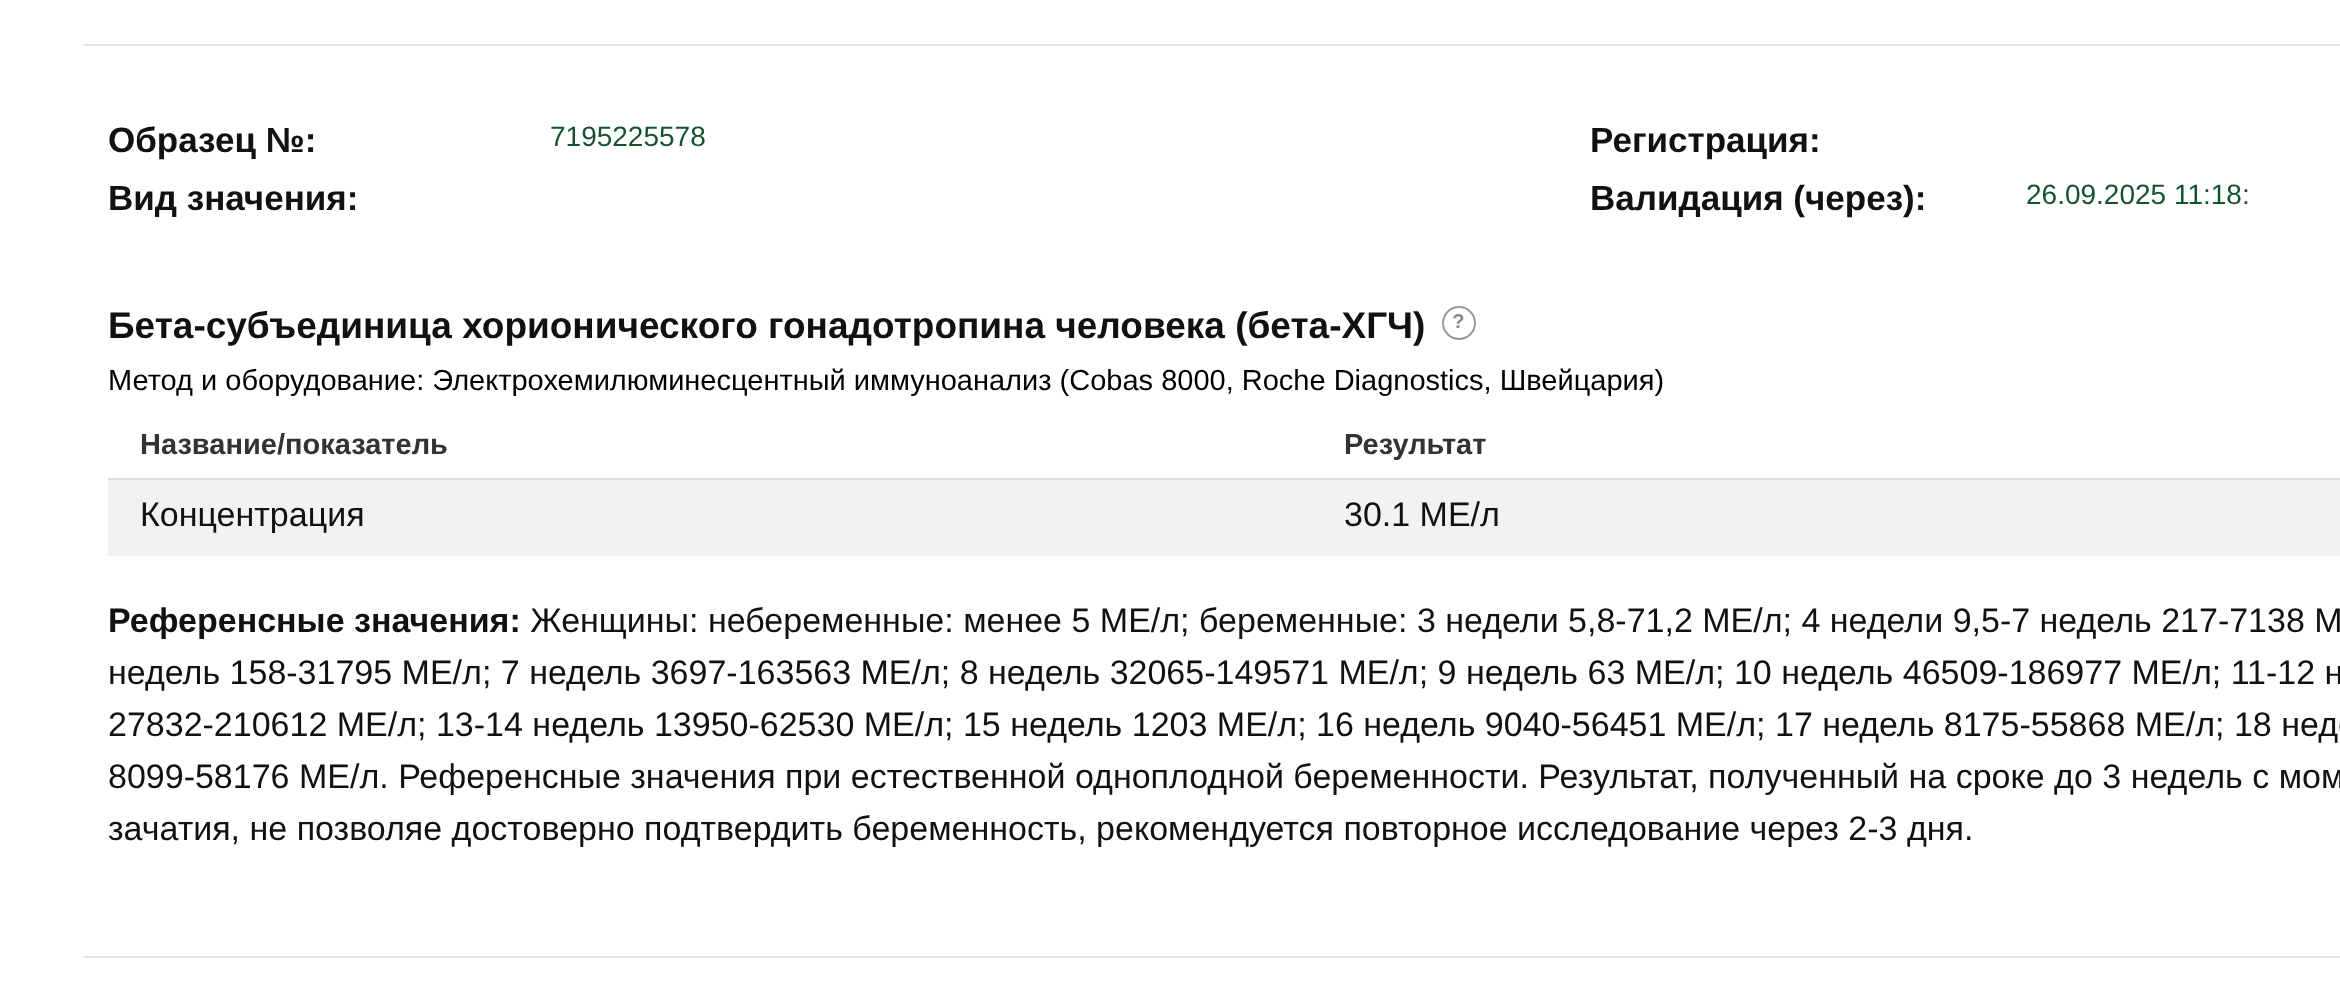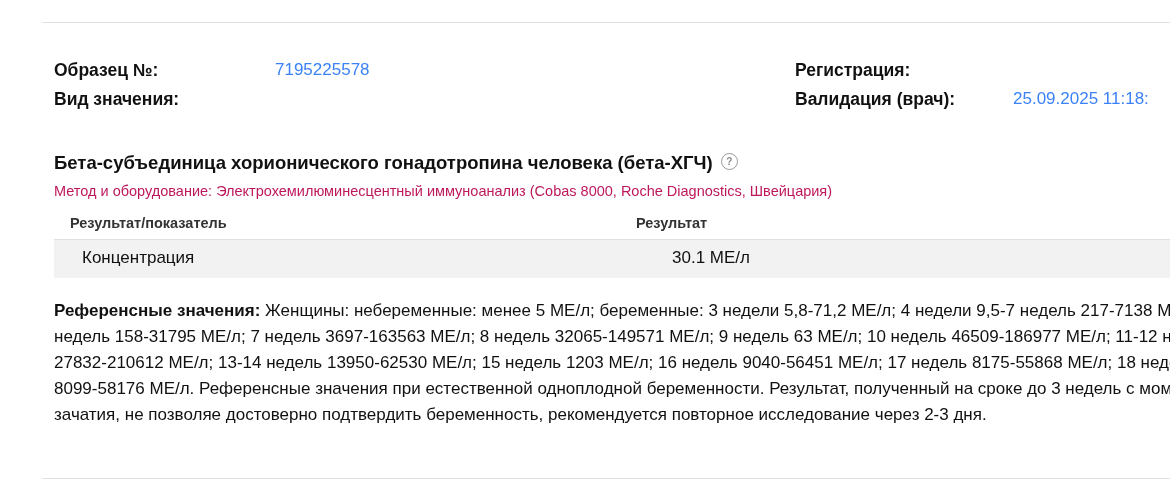--- a/index.html
+++ b/index.html
@@ -51,22 +51,22 @@
   }
   .meta-label {
     position: absolute;
     font-size: 17.5px;
     font-weight: bold;
     color: #111;
     white-space: nowrap;
   }
   .meta-value {
     position: absolute;
-    font-size: 17px;
-    color: #3b82f6;
+    font-size: 14px;
+    color: #14532d;
     white-space: nowrap;
   }
   .col-l-label { left: 0; }
   .col-l-value { left: 221px; }
   .col-r-label { left: 741px; }
   .col-r-value { left: 959px; }
 
   
   .analyte-title {
     margin-top: 28px;
@@ -90,21 +90,21 @@
     font-weight: bold;
     color: #8a8a8a;
     line-height: 1;
     margin-left: 2px;
     position: relative;
     top: 1px;
   }
   .method {
     margin-top: 9px;
     font-size: 14.5px;
-    color: #be185d;
+    color: #000000;
     white-space: nowrap;
   }
 
   
   .results {
     margin-top: 14px;
     width: 1116px;
   }
   .results-head {
     position: relative;
@@ -112,33 +112,33 @@
     border-bottom: 1px solid #e0e0e0;
   }
   .results-head .th {
     position: absolute;
     font-size: 14.5px;
     font-weight: bold;
     color: #333;
     top: 2px;
   }
   .th-name { left: 16px; }
-  .th-result { left: 582px; text-align: right; }
+  .th-result { left: 618px; text-align: right; }
   .results-row {
     position: relative;
     height: 38px;
     background: #f2f2f2;
   }
   .results-row .td {
     position: absolute;
     top: 8px;
     font-size: 17px;
     color: #111;
   }
-  .td-name { left: 16px; margin-left: 12px; }
+  .td-name { left: 16px; }
   .td-result { left: 618px; }
 
   
   .reference {
     margin-top: 20px;
     width: 1180px;
     font-size: 17px;
     line-height: 26px;
     color: #111;
     text-align: left;
@@ -157,35 +157,35 @@
   <div class="content">
 
     <div class="meta">
       <div class="meta-row">
         <span class="meta-label col-l-label">Образец №:</span>
         <span class="meta-value col-l-value">7195225578</span>
         <span class="meta-label col-r-label">Регистрация:</span>
       </div>
       <div class="meta-row">
         <span class="meta-label col-l-label">Вид значения:</span>
-        <span class="meta-label col-r-label">Валидация (врач):</span>
-        <span class="meta-value col-r-value">25.09.2025 11:18:</span>
+        <span class="meta-label col-r-label">Валидация (через):</span>
+        <span class="meta-value col-r-value">26.09.2025 11:18:</span>
       </div>
     </div>
 
     <div class="analyte-title">
       <span>Бета-субъединица хорионического гонадотропина человека (бета-ХГЧ)</span>
       <span class="info-icon">?</span>
     </div>
 
     <div class="method">Метод и оборудование: Электрохемилюминесцентный иммуноанализ (Cobas 8000, Roche Diagnostics, Швейцария)</div>
 
     <div class="results">
       <div class="results-head">
-        <span class="th th-name">Результат/показатель</span>
+        <span class="th th-name">Название/показатель</span>
         <span class="th th-result">Результат</span>
       </div>
       <div class="results-row">
         <span class="td td-name">Концентрация</span>
         <span class="td td-result">30.1 МЕ/л</span>
       </div>
     </div>
 
     <div class="reference">
       <b>Референсные значения:</b><span> Женщины: небеременные: менее 5 МЕ/л; беременные: 3 недели 5,8-71,2 МЕ/л; 4 недели 9,5-7 недель 217-7138 МЕ/л; 6 недель 158-31795 МЕ/л; 7 недель 3697-163563 МЕ/л; 8 недель 32065-149571 МЕ/л; 9 недель 63 МЕ/л; 10 недель 46509-186977 МЕ/л; 11-12 недель 27832-210612 МЕ/л; 13-14 недель 13950-62530 МЕ/л; 15 недель 1203 МЕ/л; 16 недель 9040-56451 МЕ/л; 17 недель 8175-55868 МЕ/л; 18 недель 8099-58176 МЕ/л. Референсные значения при естественной одноплодной беременности. Результат, полученный на сроке до 3 недель с момента зачатия, не позволяе достоверно подтвердить беременность, рекомендуется повторное исследование через 2-3 дня.</span>

